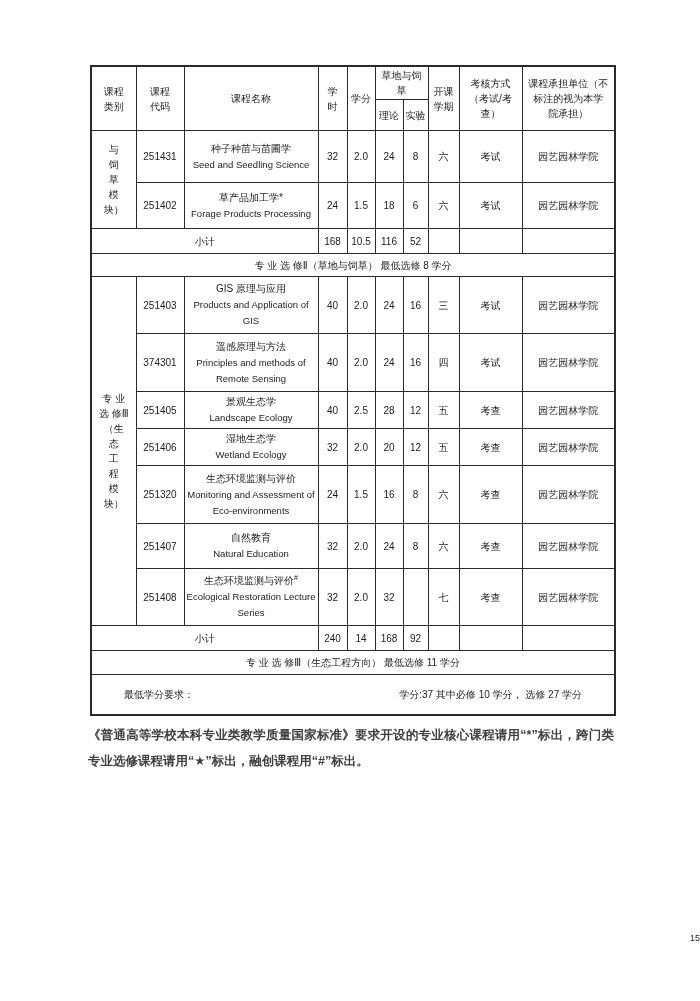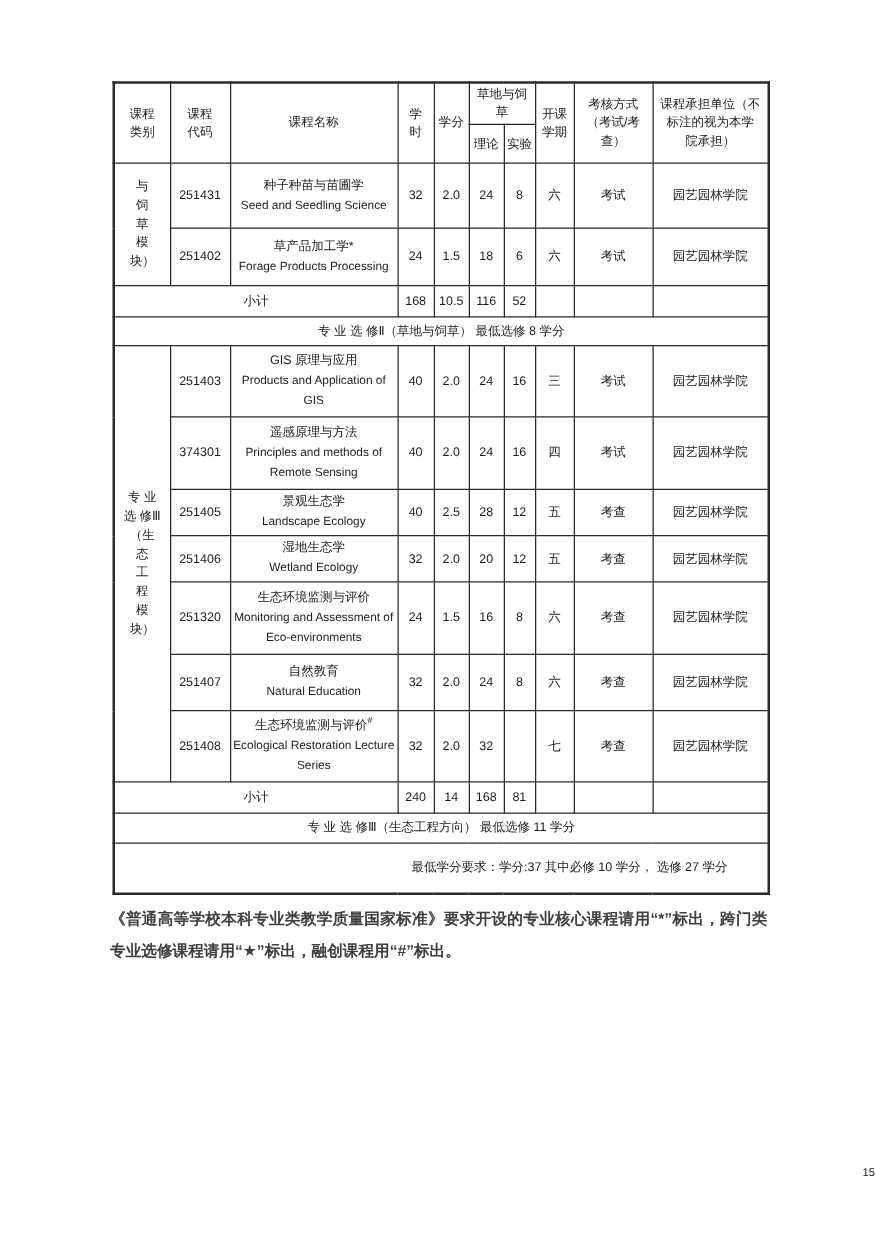--- a/index.html
+++ b/index.html
@@ -33,21 +33,21 @@
   .pre { white-space: pre-line; }
   .vert { white-space: pre-line; line-height: 19px; letter-spacing: 0; }
   .zh { line-height: 16px; }
   .en { font-size: 9.5px; line-height: 16px; }
   .name-cell { padding: 1px 4px; }
   .num { font-size: 10px; }
   sup { font-size: 7px; vertical-align: super; line-height: 0; }
 
   .minrow-inner {
     display: flex;
-    justify-content: flex-end;
+    justify-content: space-between;
     align-items: center;
     padding: 0 30px 0 30px;
   }
 
   .note {
     position: absolute;
     left: 88px;
     top: 722px;
     width: 526px;
     font-size: 12.5px;
@@ -259,21 +259,21 @@
     <td class="num"></td>
     <td>七</td>
     <td>考查</td>
     <td>园艺园林学院</td>
   </tr>
   <tr style="height:25px">
     <td colspan="3">小计</td>
     <td class="num">240</td>
     <td class="num">14</td>
     <td class="num">168</td>
-    <td class="num">81</td>
+    <td class="num">92</td>
     <td></td>
     <td></td>
     <td></td>
   </tr>
   <tr style="height:24px">
     <td colspan="10">专 业 选 修Ⅲ（生态工程方向） 最低选修 11 学分</td>
   </tr>
   <tr style="height:40px">
     <td colspan="10">
       <div class="minrow-inner">

